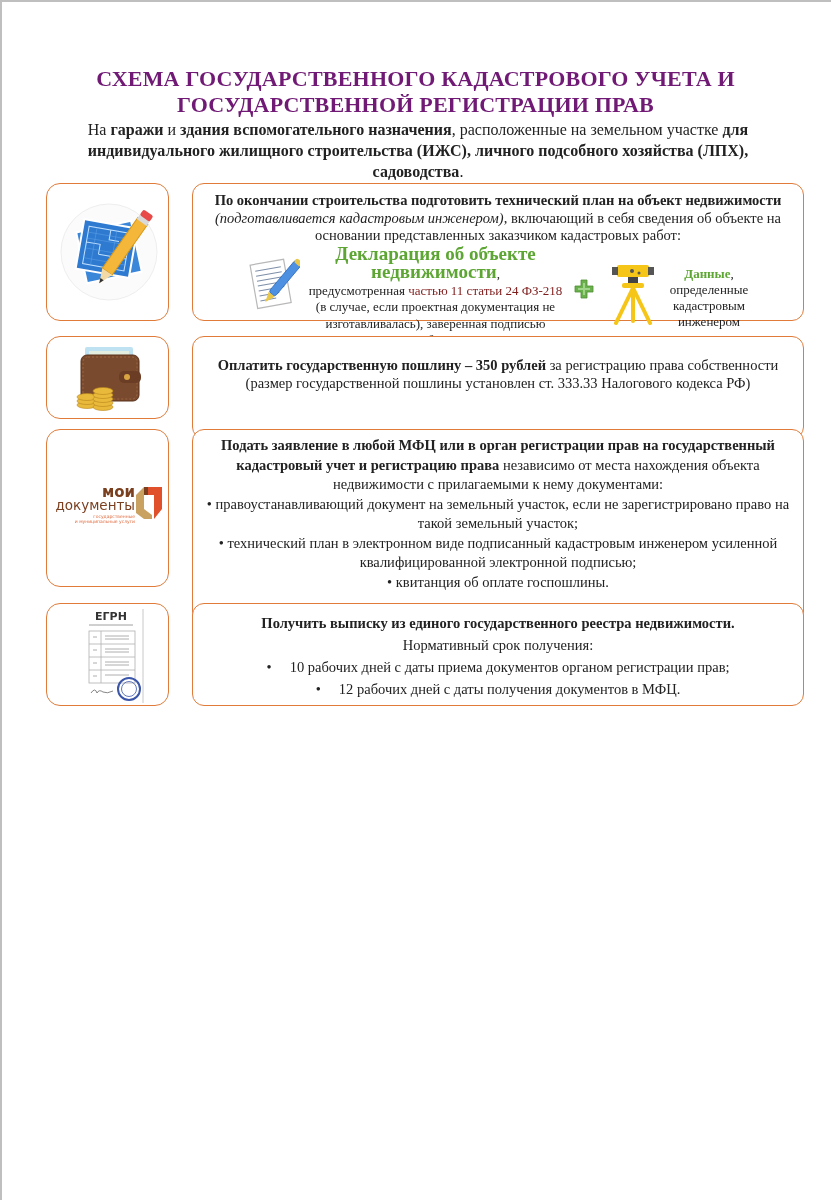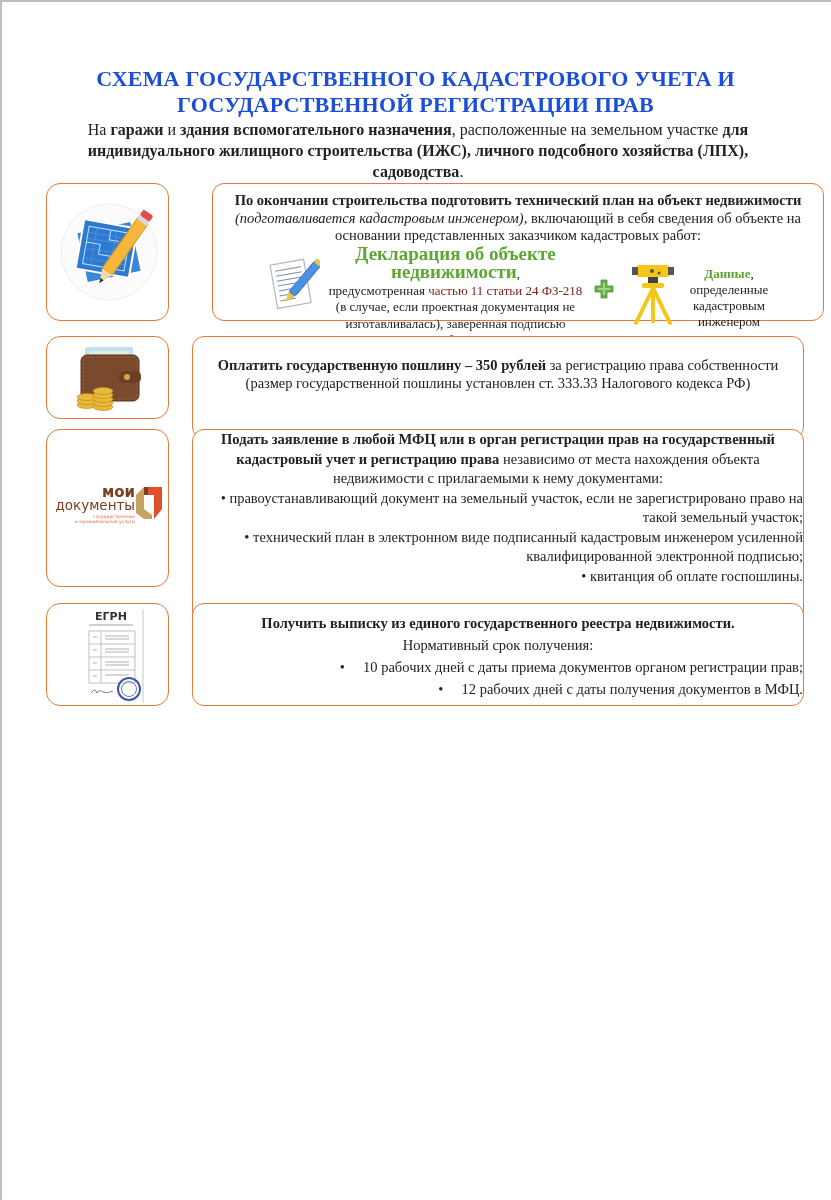--- a/index.html
+++ b/index.html
@@ -6,59 +6,59 @@
   body {
     width: 831px; height: 1200px; background: #ffffff; position: relative; overflow: hidden;
     font-family: "Liberation Serif", "DejaVu Serif", serif; color: #222;
   }
   .page-frame {
     position: absolute; left: 0; top: 0; width: 831px; height: 1200px;
     border-top: 2px solid #bfbfbf; border-left: 2px solid #bfbfbf; box-sizing: border-box;
   }
   .title {
     position: absolute; left: 40px; width: 751px; top: 66px; text-align: center;
-    font-size: 22px; font-weight: bold; line-height: 26px; color: #1d4ed8; letter-spacing: 0.2px;
+    font-size: 22px; font-weight: bold; line-height: 26px; color: #701a75; letter-spacing: 0.2px;
   }
   .subtitle {
     position: absolute; left: 48px; width: 740px; top: 119px; text-align: center;
     font-size: 16px; line-height: 21px; color: #222;
   }
   b { font-weight: bold; }
   .box {
     position: absolute; border: 1.6px solid #e07b39; border-radius: 12px; background: #fff; box-sizing: border-box;
   }
   .icon-box { left: 46px; width: 123px; border-radius: 14px; }
   .text-box { left: 192px; width: 612px; text-align: center; font-size: 14.5px; line-height: 17.5px; color: #222; }
 
   
   #b1i { top: 183px; height: 138px; }
-  #b1t { top: 183px; height: 138px; padding-top: 8px; margin-left: 20px; }
+  #b1t { top: 183px; height: 138px; padding-top: 8px; }
   
   #b2i { top: 336px; height: 83px; }
   #b2t { top: 336px; height: 103px; padding-top: 20px; }
   
   #b3i { top: 429px; height: 158px; }
-  #b3t { top: 429px; height: 196px; line-height: 19.5px; }
+  #b3t { top: 429px; height: 196px; padding-top: 6px; line-height: 19.5px; }
   
   #b4i { top: 603px; height: 103px; }
   #b4t { top: 603px; height: 103px; padding-top: 8px; line-height: 22px; }
 
   .green { color: #5da633; font-weight: bold; }
   .link { color: #7f1d1d; }
   .italic { font-style: italic; }
 
   .sub-row { position: relative; height: 80px; margin-top: 1px; }
   .decl-icon { position: absolute; left: 55px; top: 10px; }
   .decl-text { position: absolute; left: 115px; width: 255px; top: 0; font-size: 13px; line-height: 16.5px; }
   .decl-text .green { font-size: 19px; }
   .plus-icon { position: absolute; left: 381px; top: 33px; }
   .tripod-icon { position: absolute; left: 415px; top: 13px; }
   .data-text { position: absolute; left: 470px; width: 92px; top: 20px; font-size: 13px; line-height: 16px; }
 
-  .bullet-line { display: block; text-align: right; }
+  .bullet-line { display: block; }
   .icon-svg { position: absolute; }
 </style>
 </head>
 <body>
 
 <div class="page-frame"></div>
 
 <div class="title">
   <div>СХЕМА ГОСУДАРСТВЕННОГО КАДАСТРОВОГО УЧЕТА И</div>
   <div>ГОСУДАРСТВЕННОЙ РЕГИСТРАЦИИ ПРАВ</div>

